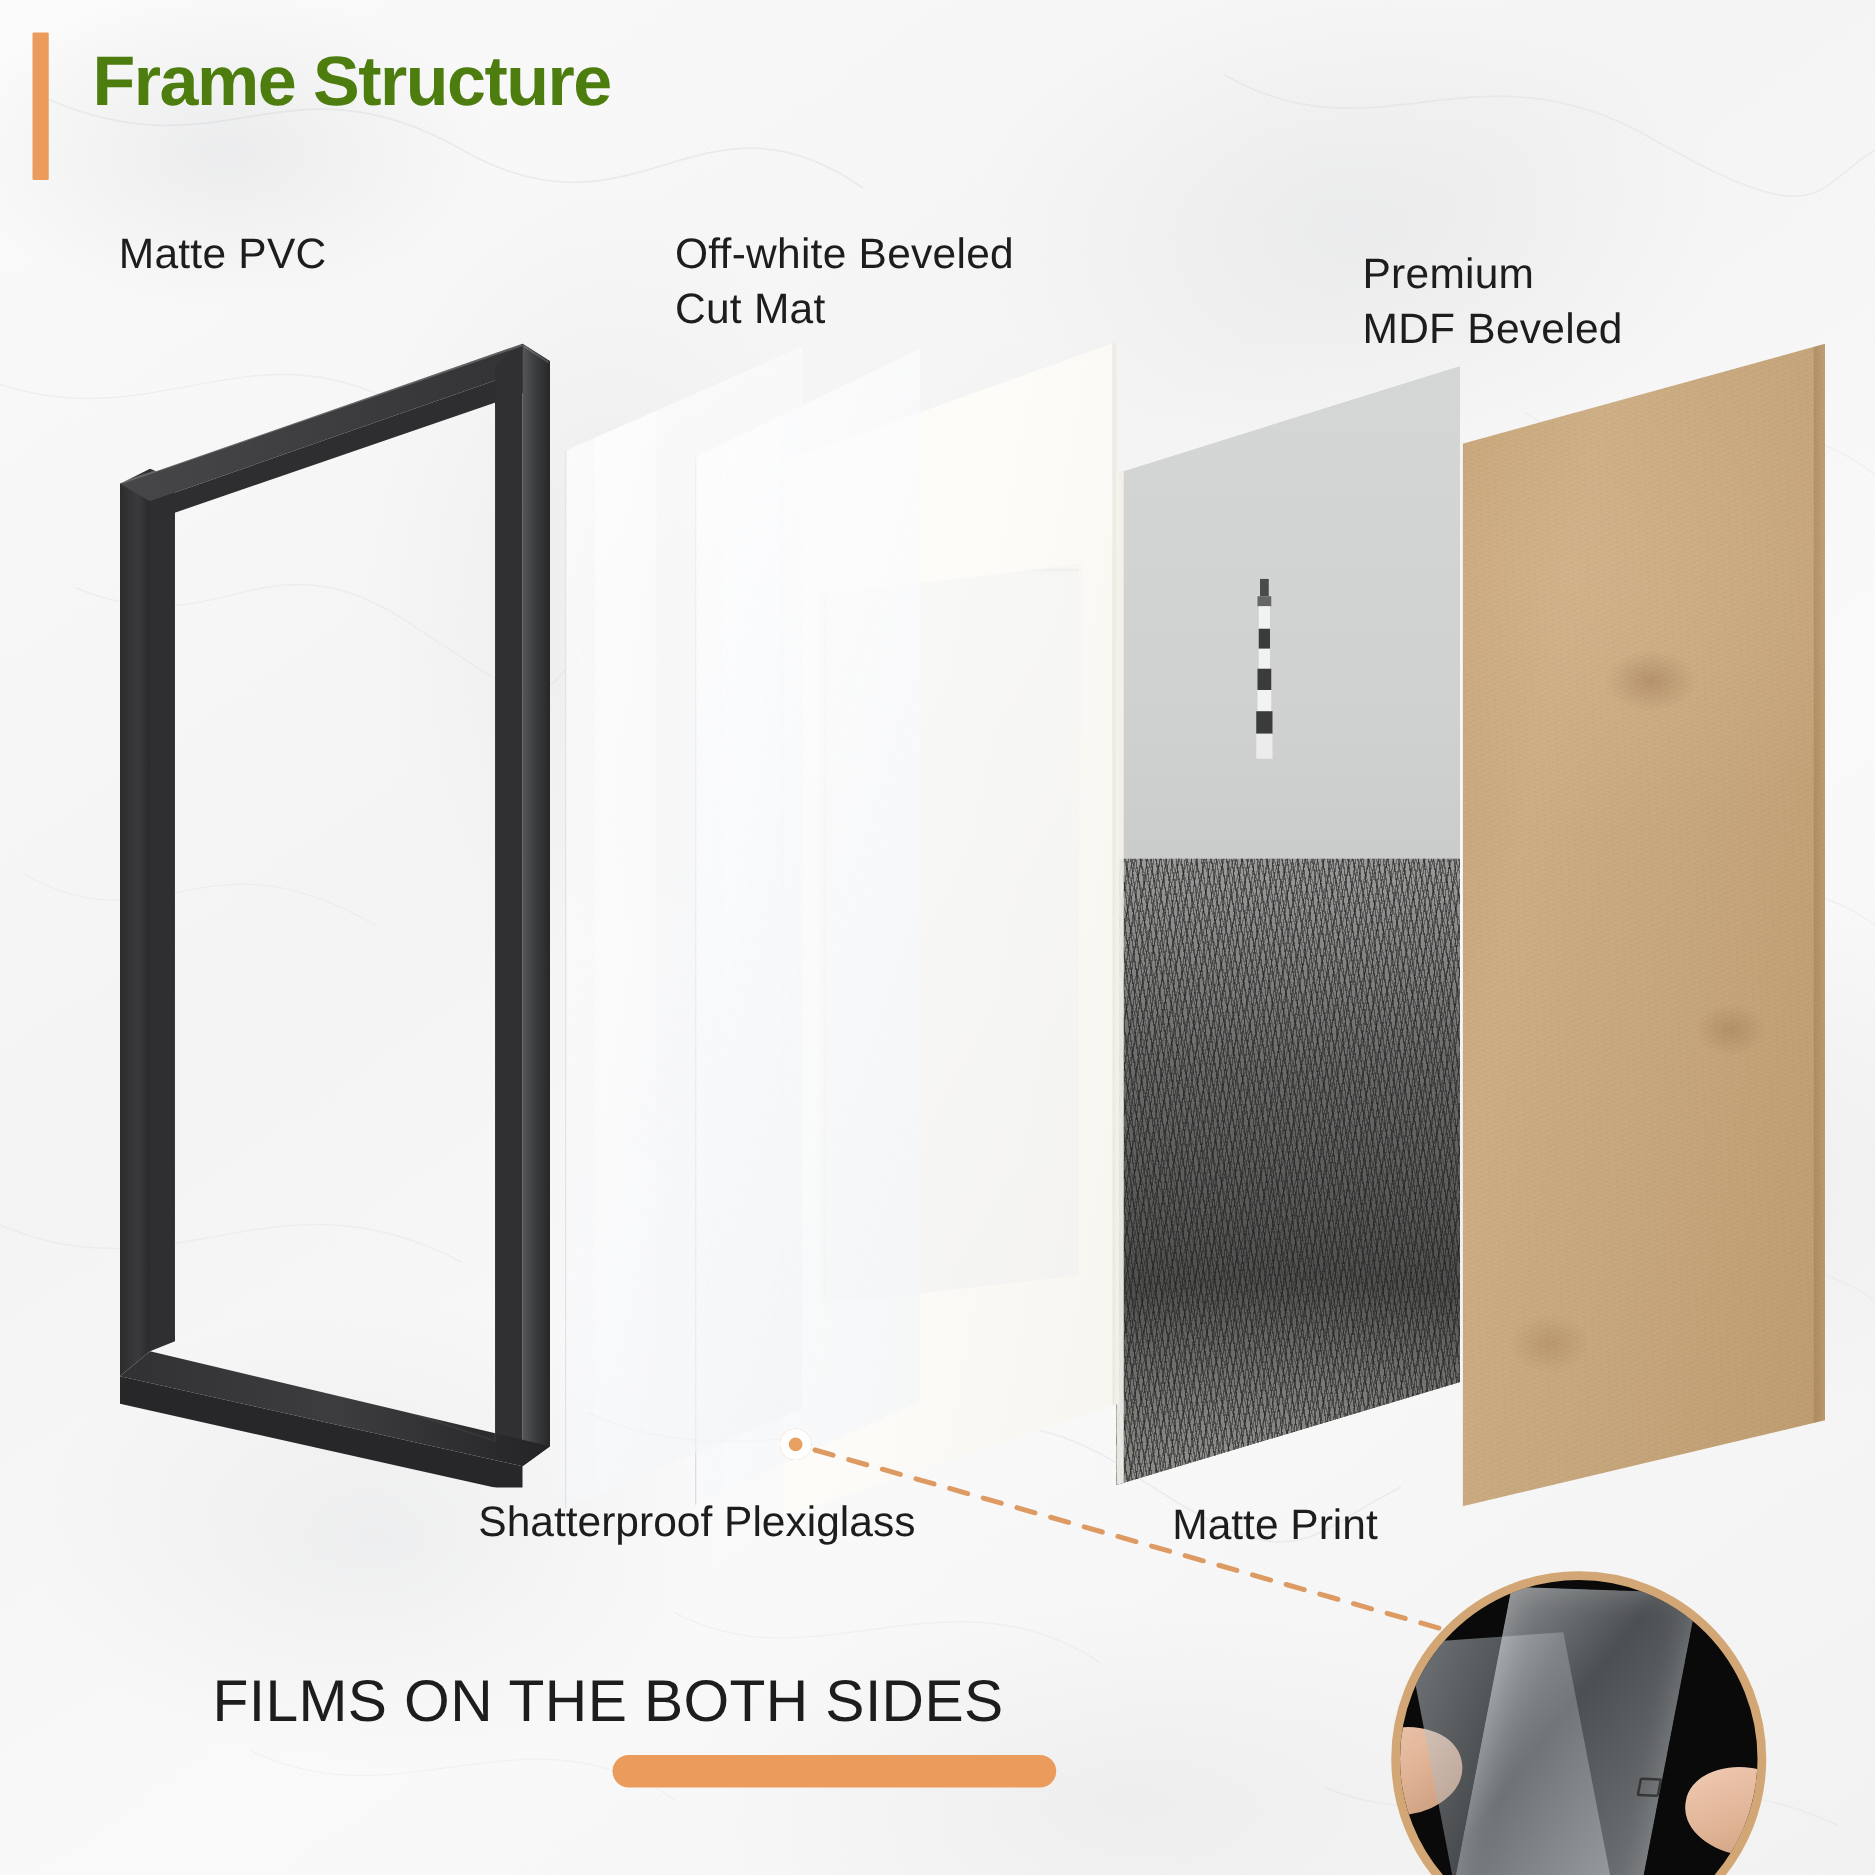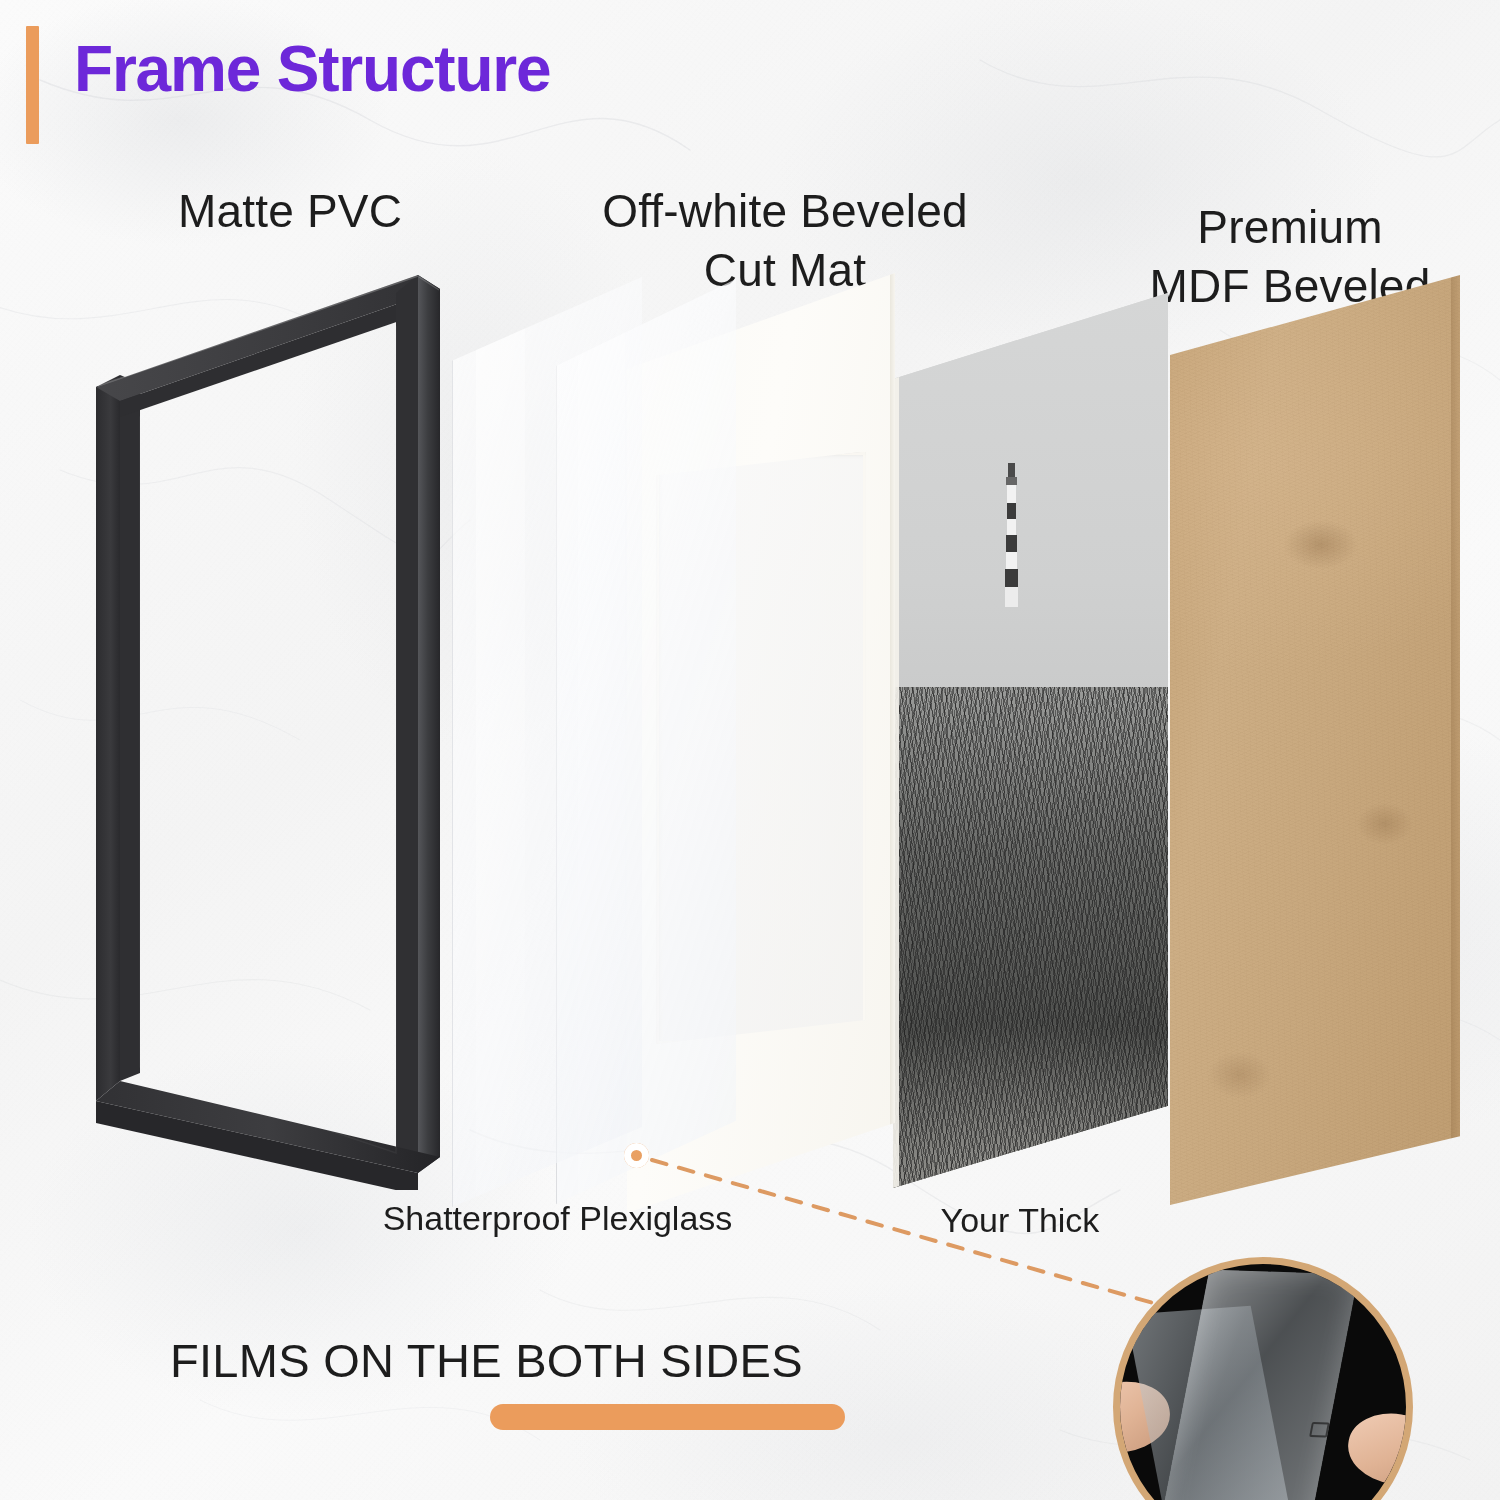--- a/index.html
+++ b/index.html
@@ -39,28 +39,28 @@
 
   
   #header { position: absolute; left: 0; top: 0; width: 1500px; height: 165px; }
   #title-accent-bar {
     position: absolute; left: 26px; top: 26px;
     width: 13px; height: 118px;
     background: #eb9c5c; border-radius: 1px;
   }
   #page-title {
     position: absolute; left: 74px; top: 34px;
-    font-size: 64px; font-weight: 700; letter-spacing: -1.2px;
-    color: #6d28d9; line-height: 1.1; white-space: nowrap;
+    font-size: 56px; font-weight: 700; letter-spacing: -1.2px;
+    color: #4d7c0f; line-height: 1.1; white-space: nowrap;
   }
 
   
   .layer-caption {
-    position: absolute; text-align: center;
-    font-size: 46px; line-height: 1.28; color: #1d1d1d;
+    position: absolute; 
+    font-size: 34px; line-height: 1.28; color: #1d1d1d;
     font-weight: 400; letter-spacing: .2px;
   }
   #caption-frame { left: 95px;  top: 182px; width: 390px; }
   #caption-mat   { left: 540px; top: 182px; width: 490px; }
   #caption-mdf   { left: 1090px;top: 198px; width: 400px; }
 
   
   #stack { position: absolute; left: 0; top: 255px; width: 1500px; height: 960px; }
 
   .layer { position: absolute; }
@@ -347,21 +347,21 @@
       <line x1="10" y1="131" x2="330" y2="21" stroke="rgba(255,255,255,.22)" stroke-width="1.6"></line>
       <line x1="331" y1="22" x2="351" y2="35" stroke="rgba(255,255,255,.18)" stroke-width="1.3"></line>
     </svg>
   </div>
 
 </div>
 
 <div id="caption-plexi">
   <div>Shatterproof Plexiglass</div>
 </div>
-<div id="caption-print">Your Thick</div>
+<div id="caption-print">Matte Print</div>
 
 <div id="connector">
   <div id="connector-dot"></div>
   <svg width="620" height="200">
     <line x1="52" y1="30" x2="560" y2="175" stroke="#dd9a62" stroke-width="4" stroke-dasharray="15 13" stroke-linecap="round"></line>
   </svg>
 </div>
 
 <div id="peel-highlight"></div>
 <div id="peel-note">

